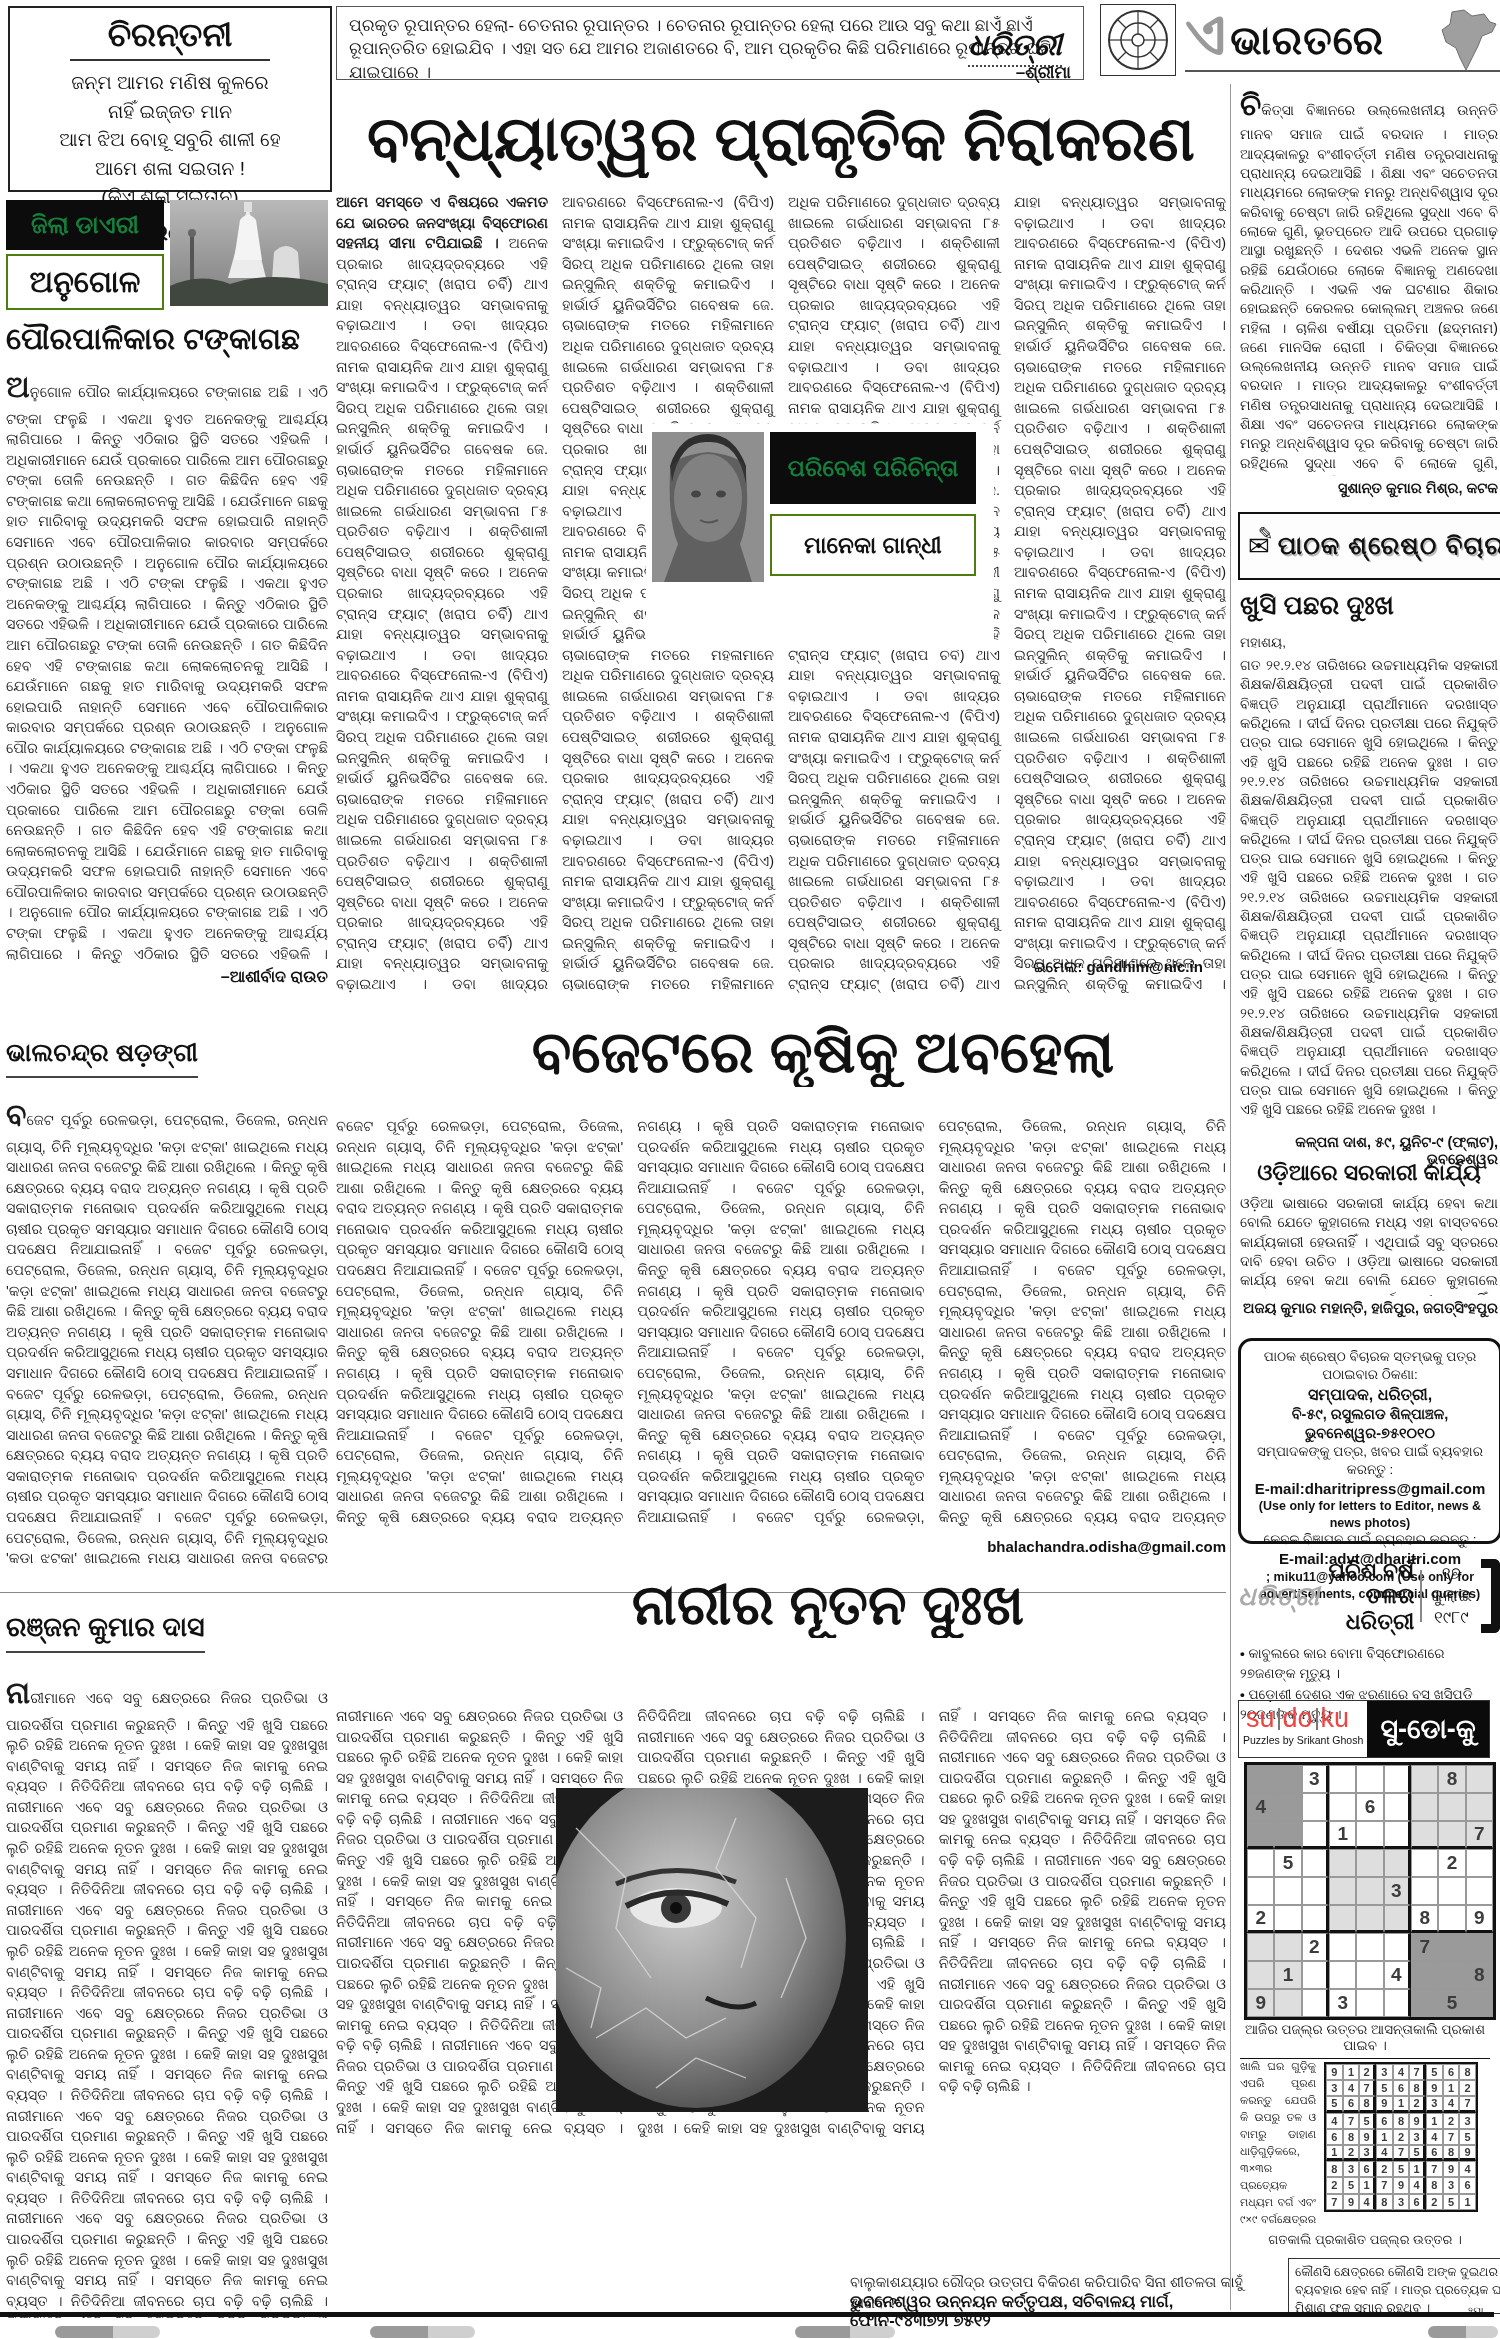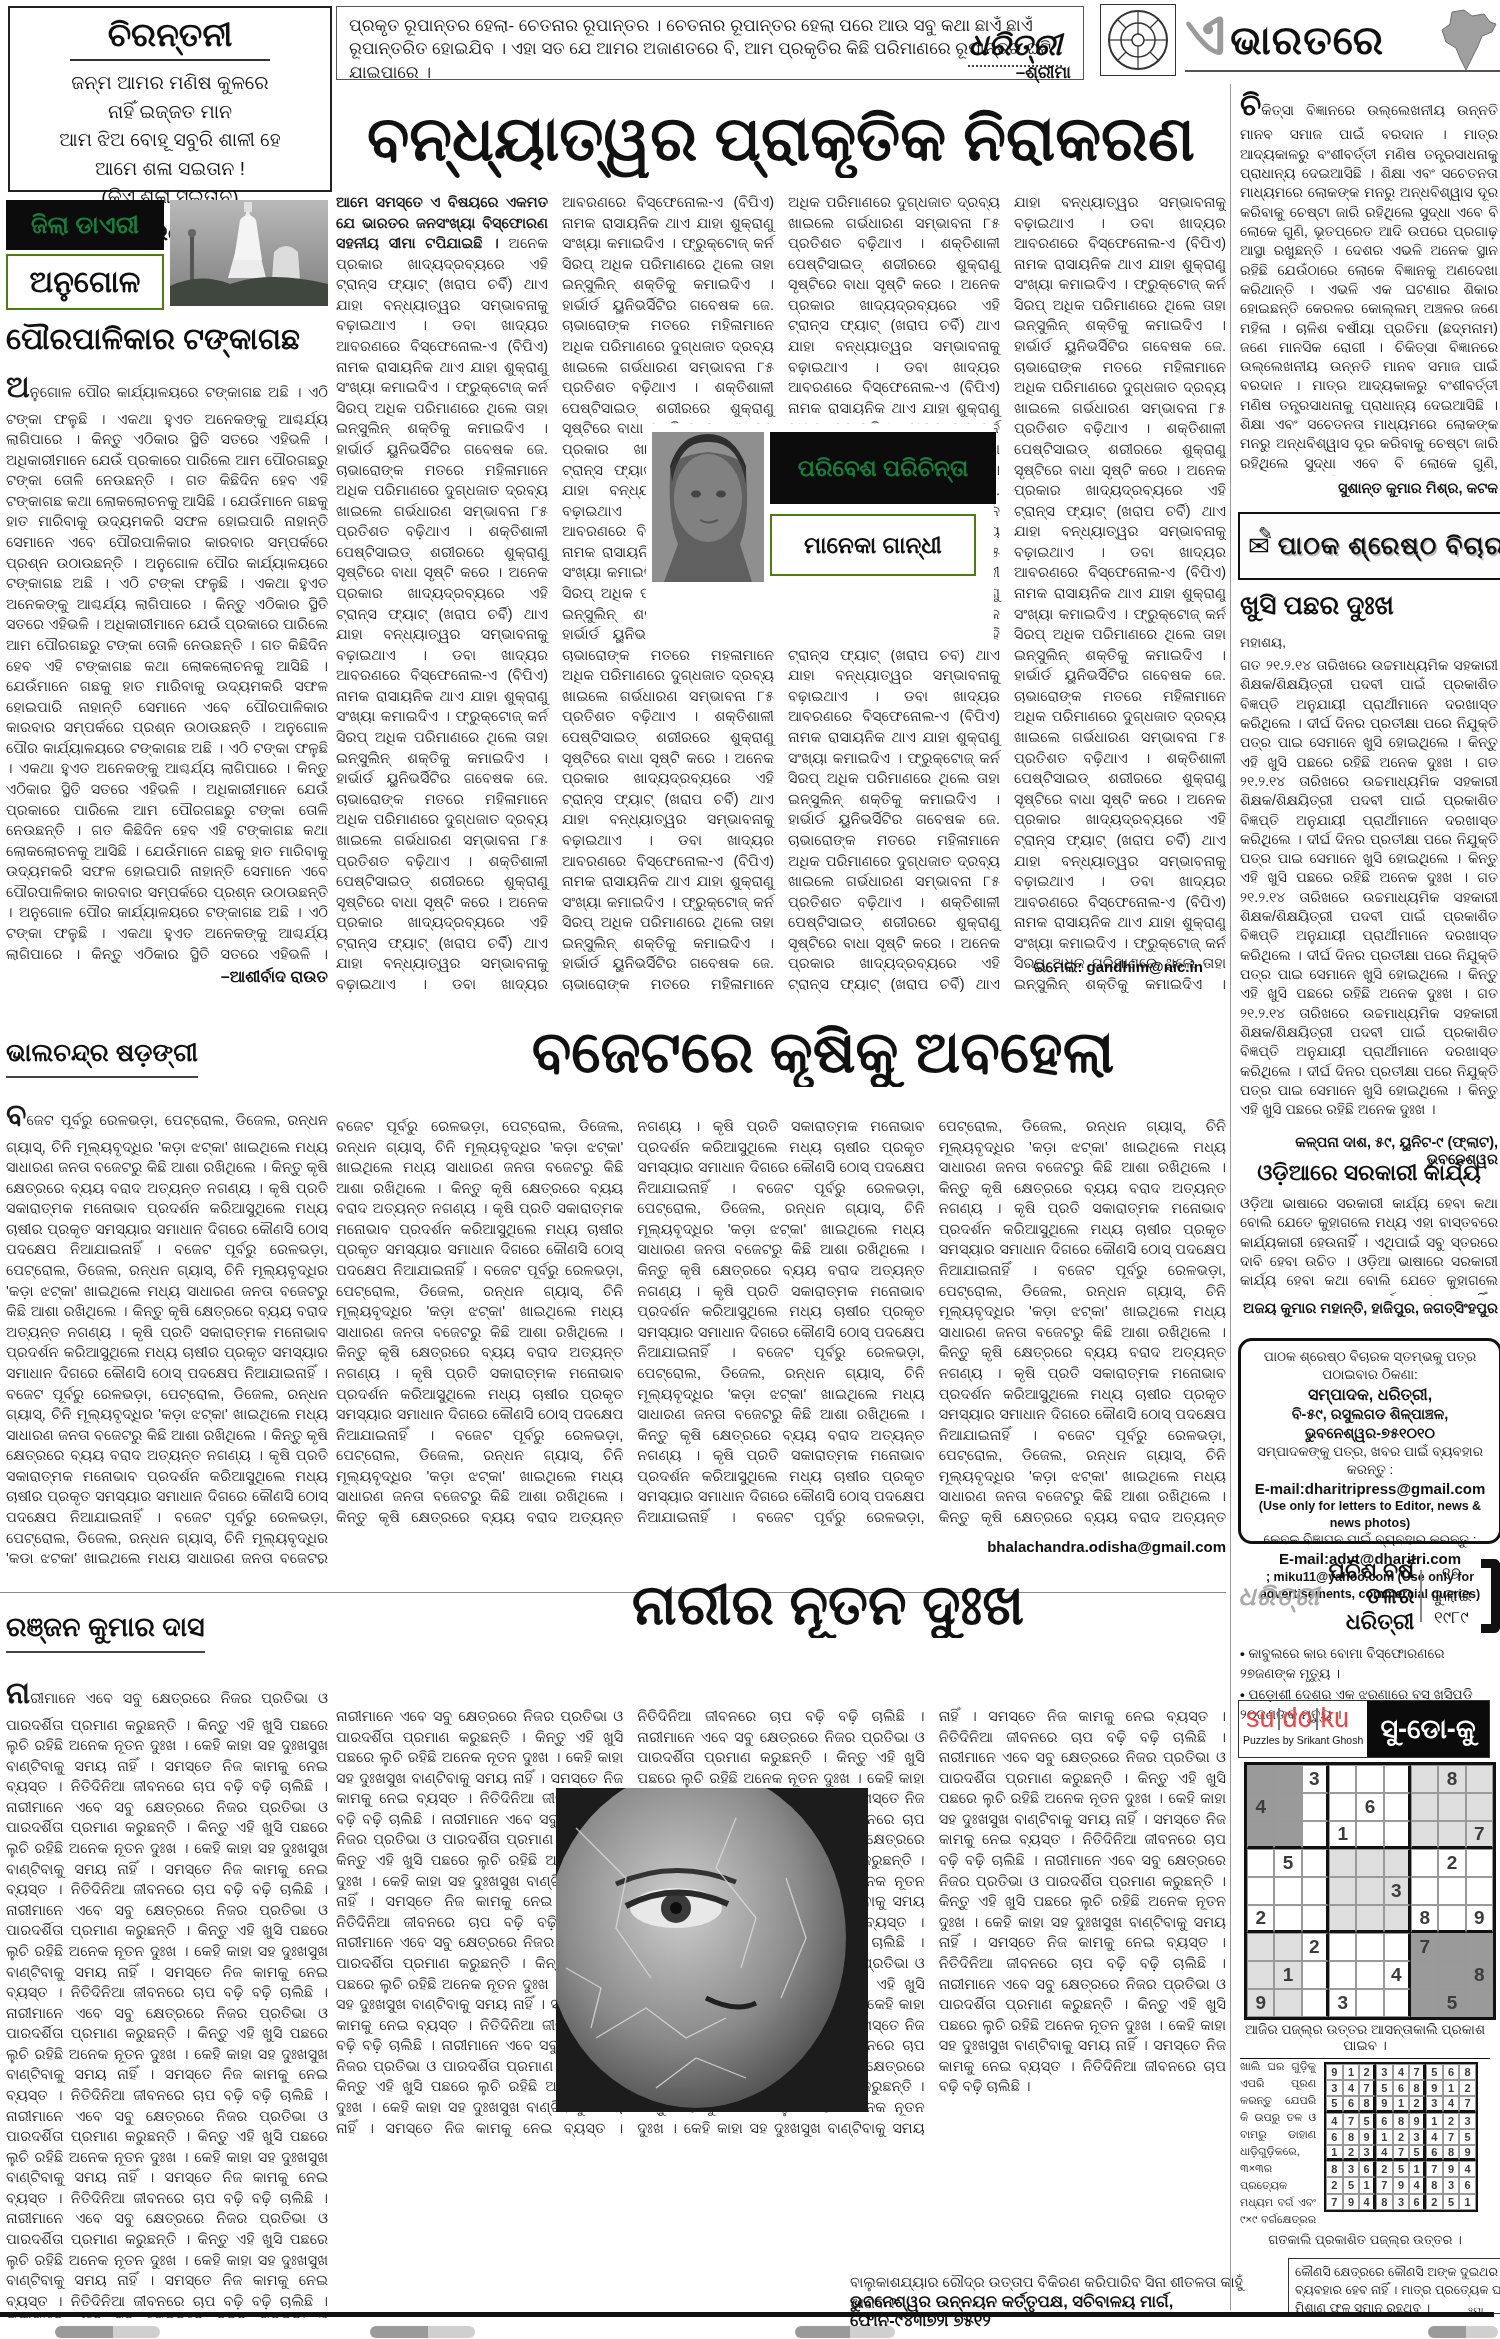--- a/index.html
+++ b/index.html
@@ -147,21 +147,21 @@
   <div class="abs maneka" style="left:646px;top:424px;width:336px;height:214px;">
     <svg class="abs" style="left:6px;top:8px;" width="112" height="150" viewBox="0 0 112 150">
       <rect width="112" height="150" fill="#8f8f8f"></rect>
       <ellipse cx="56" cy="66" rx="34" ry="44" fill="#d8d8d8"></ellipse>
       <path d="M20 50 Q28 8 56 10 Q86 8 94 52 L94 34 Q82 2 56 2 Q28 2 18 34 Z" fill="#2e2e2e"></path>
       <path d="M18 40 Q16 90 26 112 L12 150 L100 150 L88 112 Q98 88 94 40 Q94 24 56 20 Q18 24 18 40 Z" fill="#3a3a3a" opacity="0.55"></path>
       <ellipse cx="44" cy="62" rx="5" ry="3.5" fill="#444"></ellipse>
       <ellipse cx="69" cy="62" rx="5" ry="3.5" fill="#444"></ellipse>
       <path d="M48 88 Q56 93 66 88" stroke="#555" stroke-width="2" fill="none"></path>
     </svg>
-    <div class="abs blackbox" style="left:124px;top:8px;width:226px;height:72px;font-size:23px;font-weight:bold;">ପରିବେଶ ପରିଚିନ୍ତା</div>
+    <div class="abs blackbox" style="left:124px;top:8px;width:206px;height:72px;font-size:23px;font-weight:bold;">ପରିବେଶ ପରିଚିନ୍ତା</div>
     <div class="abs bdrbox" style="left:124px;top:90px;width:202px;height:58px;font-size:23px;font-weight:bold;">ମାନେକା ଗାନ୍ଧୀ</div>
   </div>
 
   <a class="abs email" href="#" style="left:1010px;top:958px;width:216px;text-align:center;">ଇମେଲ: gandhim@nic.in</a>
 
   <div class="abs blackbox" style="left:6px;top:200px;width:158px;height:50px;font-size:24px;font-weight:bold;">ଜିଲା ଡାଏରୀ</div>
   <div class="abs bdrbox" style="left:6px;top:254px;width:154px;height:52px;font-size:30px;font-weight:bold;">ଅନୁଗୋଳ</div>
   <svg class="abs" style="left:170px;top:200px;" width="158" height="106" viewBox="0 0 158 106">
     <defs>
         <linearGradient id="sky" x1="0" y1="0" x2="0" y2="1">

